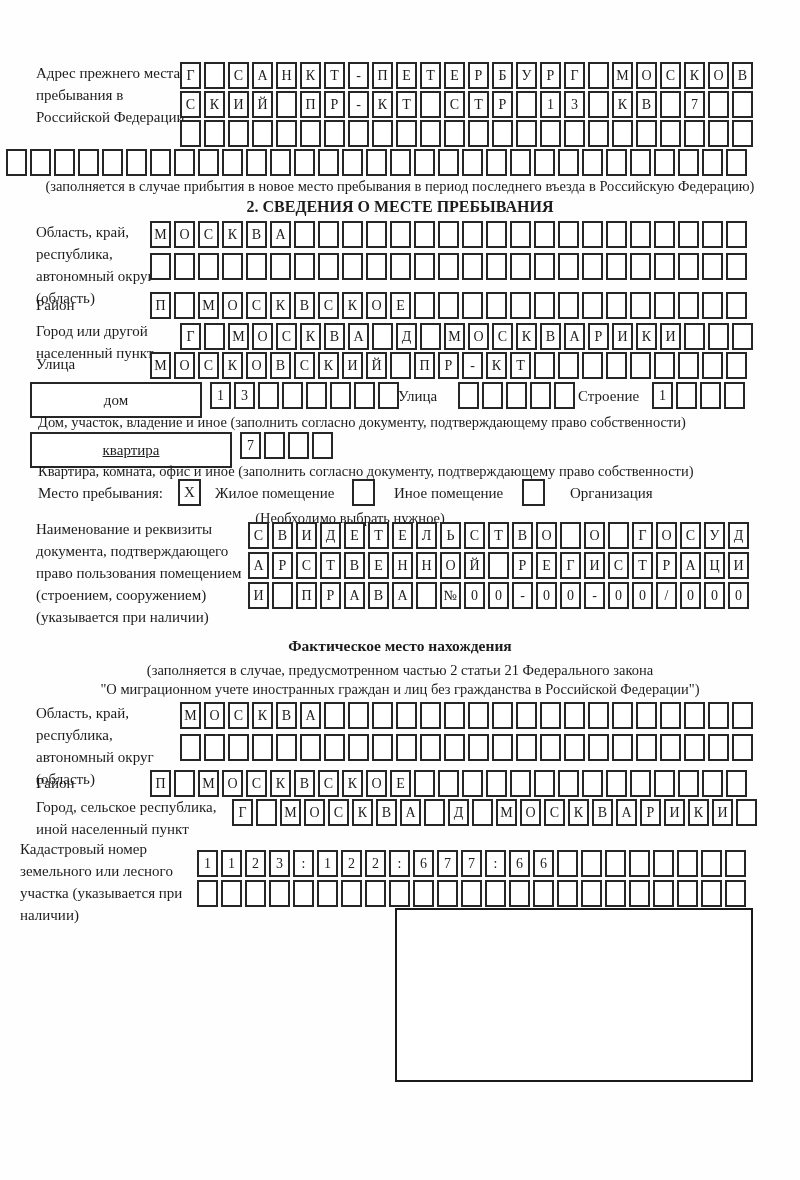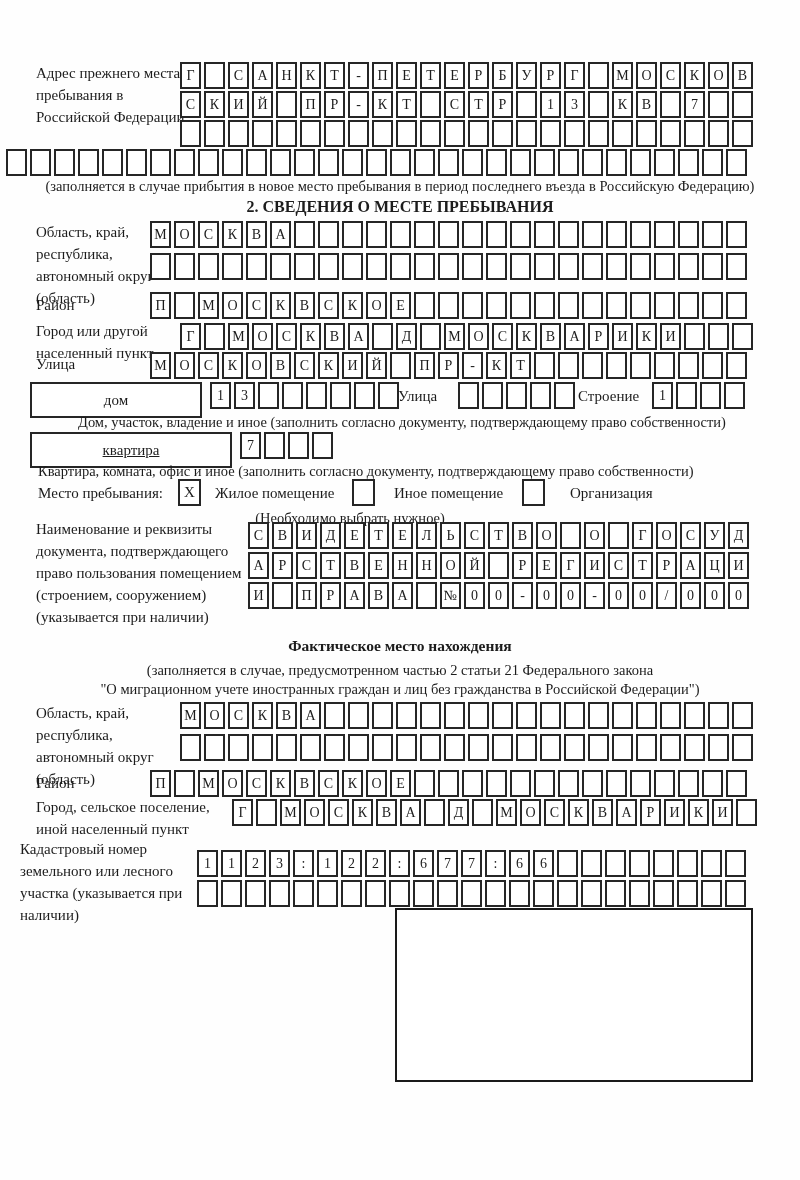--- a/index.html
+++ b/index.html
@@ -314,21 +314,21 @@
       <div class="cell"></div>
       <div class="cell"></div>
     </div>
   <div class="abs label" style="left:578px;top:385px;">Строение</div>
   <div class="abs row" style="left:652px;top:382px;">
       <div class="cell">1</div>
       <div class="cell"></div>
       <div class="cell"></div>
       <div class="cell"></div>
     </div>
-  <div class="abs note" style="left:38px;top:414px;margin-left:40px;">Дом, участок, владение и иное (заполнить согласно документу, подтверждающему право собственности)</div>
+  <div class="abs note" style="left:38px;top:414px;">Дом, участок, владение и иное (заполнить согласно документу, подтверждающему право собственности)</div>
 
   <div class="abs bigcell" style="left:30px;top:432px;width:202px;text-decoration:underline;">квартира</div>
   <div class="abs row" style="left:240px;top:432px;">
       <div class="cell">7</div>
       <div class="cell"></div>
       <div class="cell"></div>
       <div class="cell"></div>
     </div>
   <div class="abs note" style="left:38px;top:463px;">Квартира, комната, офис и иное (заполнить согласно документу, подтверждающему право собственности)</div>
 
@@ -492,21 +492,21 @@
       <div class="cell"></div>
       <div class="cell"></div>
       <div class="cell"></div>
       <div class="cell"></div>
       <div class="cell"></div>
       <div class="cell"></div>
       <div class="cell"></div>
       <div class="cell"></div>
     </div>
 
-  <div class="abs label" style="left:36px;top:796px;width:205px;">Город, сельское поселение, иной населенный пункт</div>
+  <div class="abs label" style="left:36px;top:796px;width:205px;">Город, сельское республика, иной населенный пункт</div>
   <div class="abs row" style="left:232px;top:799px;">
       <div class="cell">Г</div>
       <div class="cell"></div>
       <div class="cell">М</div>
       <div class="cell">О</div>
       <div class="cell">С</div>
       <div class="cell">К</div>
       <div class="cell">В</div>
       <div class="cell">А</div>
       <div class="cell"></div>

